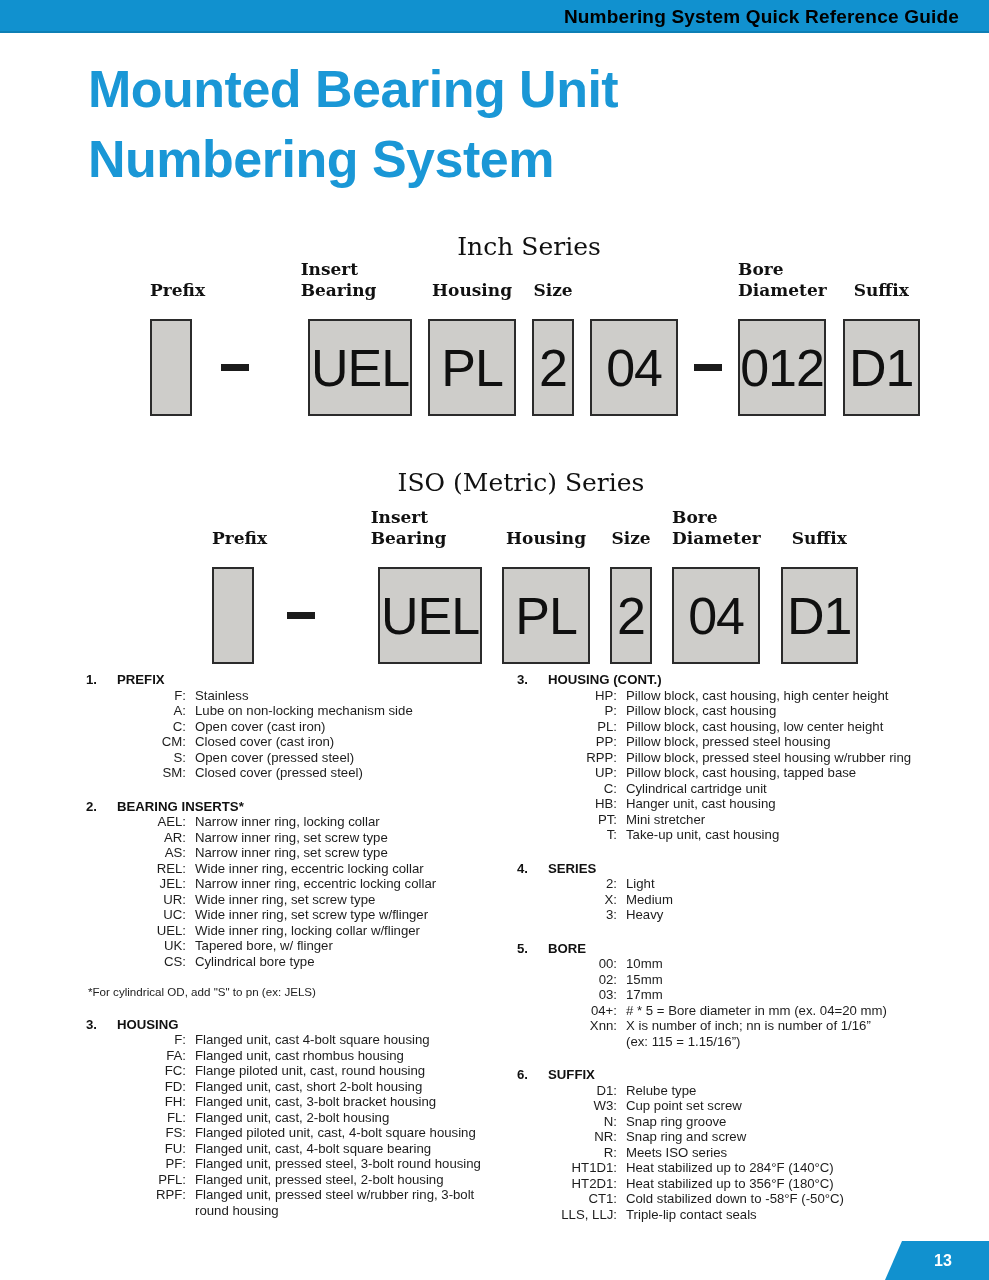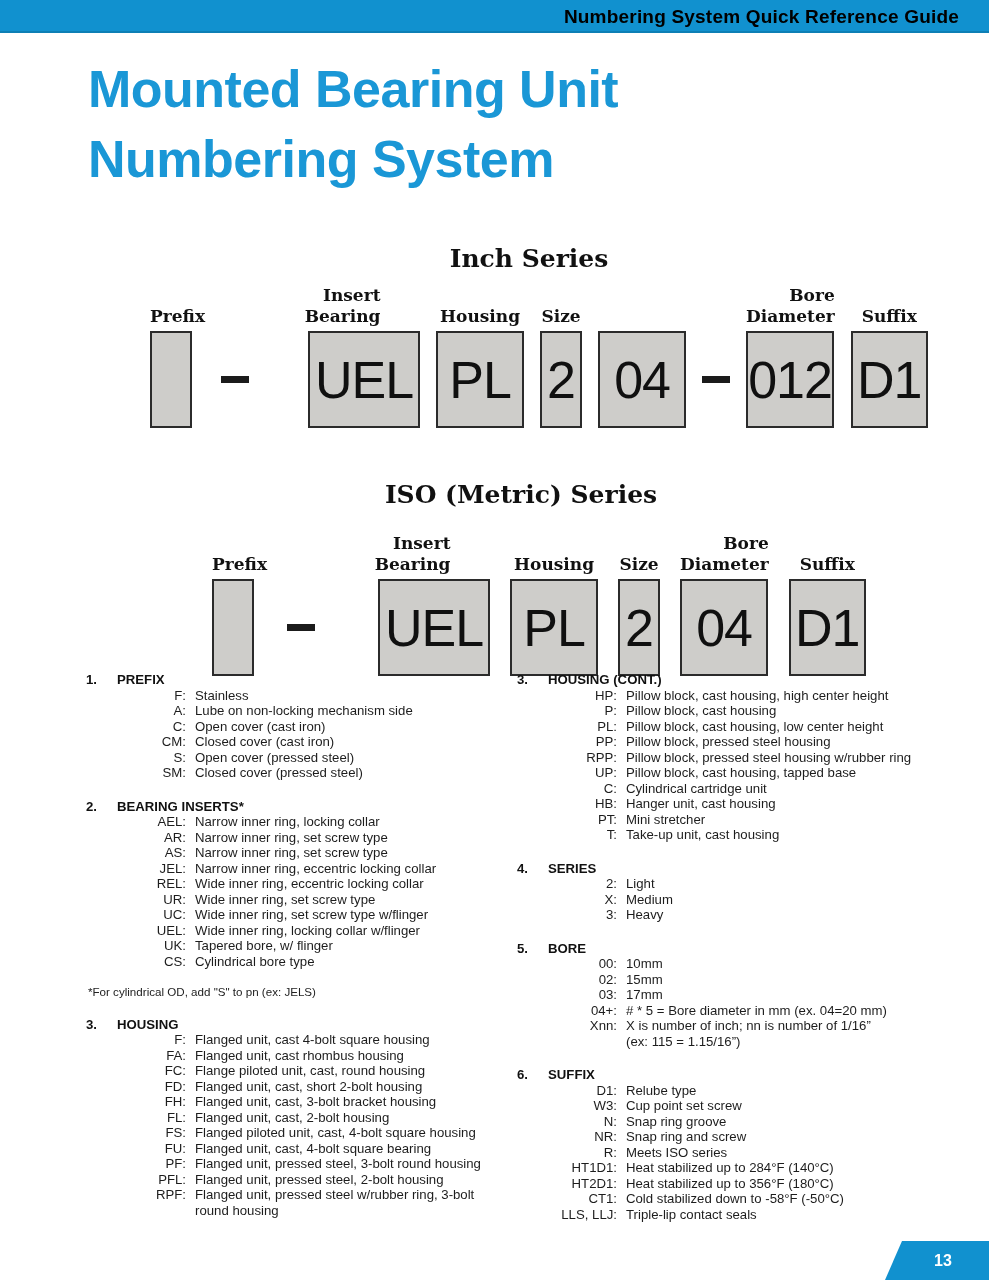--- a/index.html
+++ b/index.html
@@ -21,41 +21,41 @@
   .page-title {
     position:absolute; left:88px; top:54px;
     font-family:Liberation Sans, sans-serif; font-weight:bold;
     font-size:52px; line-height:70px; color:var(--titleBlue); letter-spacing:-.5px;
   }
   
   .series { position:absolute; }
   .series-inch { left:150px; top:232px; width:758px; }
   .series-iso  { left:212px; top:468px; width:618px; }
   .series-title {
-    font-family:"DejaVu Serif", serif; font-weight:bold; font-size:25px;
-    text-align:center; color:#111;margin-top:12px;
+    font-family:"DejaVu Serif", serif; font-weight:normal; font-size:25px;
+    text-align:center; color:#111;
   }
   .series-inch .series-title { margin-bottom:4px; }
   .series-iso  .series-title { margin-bottom:16px; }
   .series-row { display:flex; }
   .series-inch .series-row { gap:16px; }
   .series-iso  .series-row { gap:20px; }
   .cell { display:flex; flex-direction:column; }
   .cell-label {
     height:54px; display:flex; align-items:flex-end; justify-content:center;
     font-family:"DejaVu Serif", serif; font-weight:bold; font-size:17px; line-height:21px;
-    text-align:right; white-space:pre-line; padding-bottom:4px; color:#111;
+    text-align:left; white-space:pre-line; padding-bottom:18px; color:#111;
   }
   .sbox {
     height:97px; background:var(--boxFill); border:2px solid var(--boxBorder);
     display:flex; align-items:center; justify-content:center;
     font-size:52px; color:#101010; letter-spacing:-1px; overflow:hidden;
   }
   .size-xs { width:42px; } .size-sm { width:77px;align-items:center; }
-  .size-md { width:88px; } .size-lg { width:112px;margin-left:43px; }
+  .size-md { width:88px; } .size-lg { width:104px;margin-left:43px; }
   .dash-cell { width:34px; }
   .dash-holder { height:97px; display:flex; align-items:center; justify-content:center; }
   .dash { width:28px; height:7px; background:#1b1b1b; }
   
   .col { position:absolute; top:672px; font-size:13.2px; line-height:15.5px; }
   .col-left  { left:86px;  width:424px; }
   .col-right { left:517px; width:470px; }
   .section { margin-bottom:18px; }
   .sec-head { display:flex; font-weight:bold; color:#111; }
   .sec-num { width:31px; }
@@ -241,26 +241,26 @@
         </div>
         <div class="row">
           <span class="code">AR:</span>
           <span class="desc">Narrow inner ring, set screw type</span>
         </div>
         <div class="row">
           <span class="code">AS:</span>
           <span class="desc">Narrow inner ring, set screw type</span>
         </div>
         <div class="row">
+          <span class="code">REL:</span>
+          <span class="desc">Wide inner ring, eccentric locking collar</span>
+        </div>
+        <div class="row">
           <span class="code">JEL:</span>
           <span class="desc">Narrow inner ring, eccentric locking collar</span>
-        </div>
-        <div class="row">
-          <span class="code">REL:</span>
-          <span class="desc">Wide inner ring, eccentric locking collar</span>
         </div>
         <div class="row">
           <span class="code">UR:</span>
           <span class="desc">Wide inner ring, set screw type</span>
         </div>
         <div class="row">
           <span class="code">UC:</span>
           <span class="desc">Wide inner ring, set screw type w/flinger</span>
         </div>
         <div class="row">

